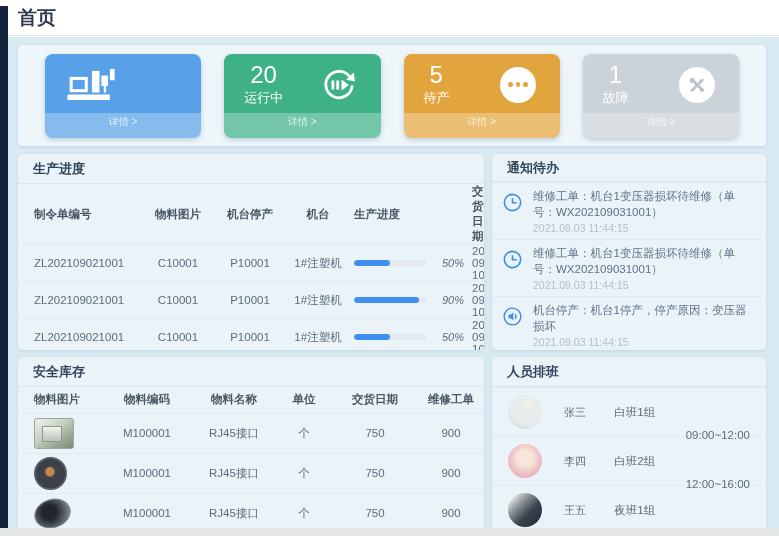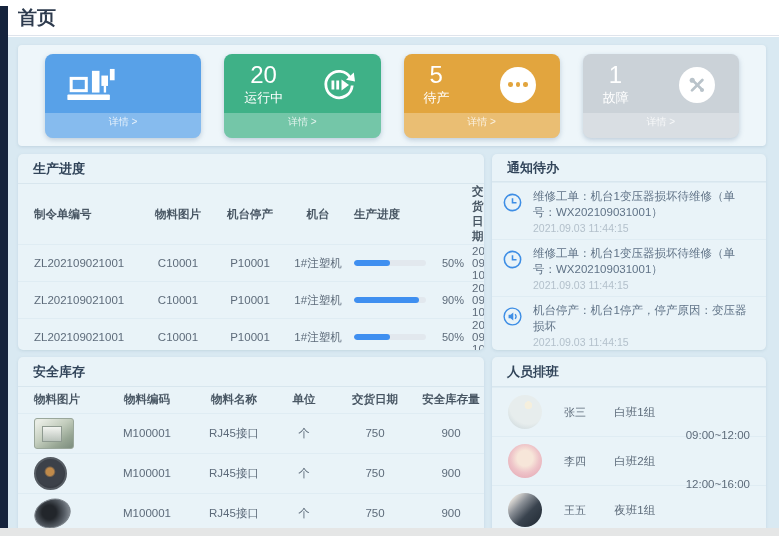--- a/index.html
+++ b/index.html
@@ -47,21 +47,21 @@
   th { font-size:11.5px; color:#495764; font-weight:700; padding:0 4px; }
   td { font-size:11.5px; color:#5d6b7a; padding:0 4px; }
   .prod-table th { height:26px; }
   .prod-table td { height:28px; border-top:1px solid #dfecf3; }
   .prod-table .c1 { width:124px; text-align:left; padding-left:16px; }
   .prod-table .c2 { width:72px; text-align:center; }
   .prod-table .c3 { width:72px; text-align:center; }
   .prod-table .c4 { width:64px; text-align:center; }
   .prod-table .c5 { width:118px; text-align:left; }
   .prod-table .c6 { text-align:left; }
-  .pwrap { display:flex; align-items:center; gap:16px; }
+  .pwrap { display:flex; align-items:center; gap:16px;font-style:italic; }
   .pbar { width:76px; height:6px; border-radius:3px; background:#e2e8ee; overflow:hidden; }
   .pfill { height:100%; border-radius:3px; background:#3f8ff0; }
   .plabel { font-size:11px; color:#5d6b7a; }
 
   .inv-table th { height:26px; }
   .inv-table td { height:40px; border-top:1px solid #dfecf3; }
   .inv-table .c1 { width:84px; text-align:left; padding-left:16px; }
   .inv-table .c2 { width:90px; text-align:center; }
   .inv-table .c3 { width:84px; text-align:center; }
   .inv-table .c4 { width:56px; text-align:center; }
@@ -303,21 +303,21 @@
       <section class="panel">
         <div class="panel-title">安全库存</div>
         <table class="inv-table">
           <thead>
             <tr>
               <th class="c1">物料图片</th>
               <th class="c2">物料编码</th>
               <th class="c3">物料名称</th>
               <th class="c4">单位</th>
               <th class="c5">交货日期</th>
-              <th class="c6">安全库存量</th>
+              <th class="c6">维修工单</th>
             </tr>
           </thead>
           <tbody>
             <tr>
               <td class="c1"><span class="mat mat-rj45"></span></td>
               <td class="c2">M100001</td>
               <td class="c3">RJ45接口</td>
               <td class="c4">个</td>
               <td class="c5">750</td>
               <td class="c6">900</td>

